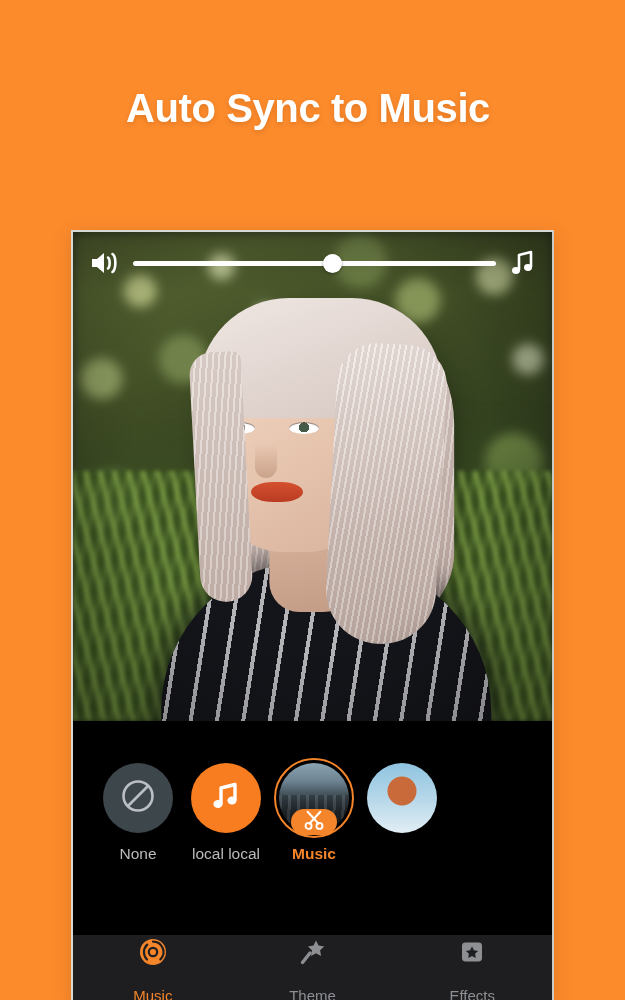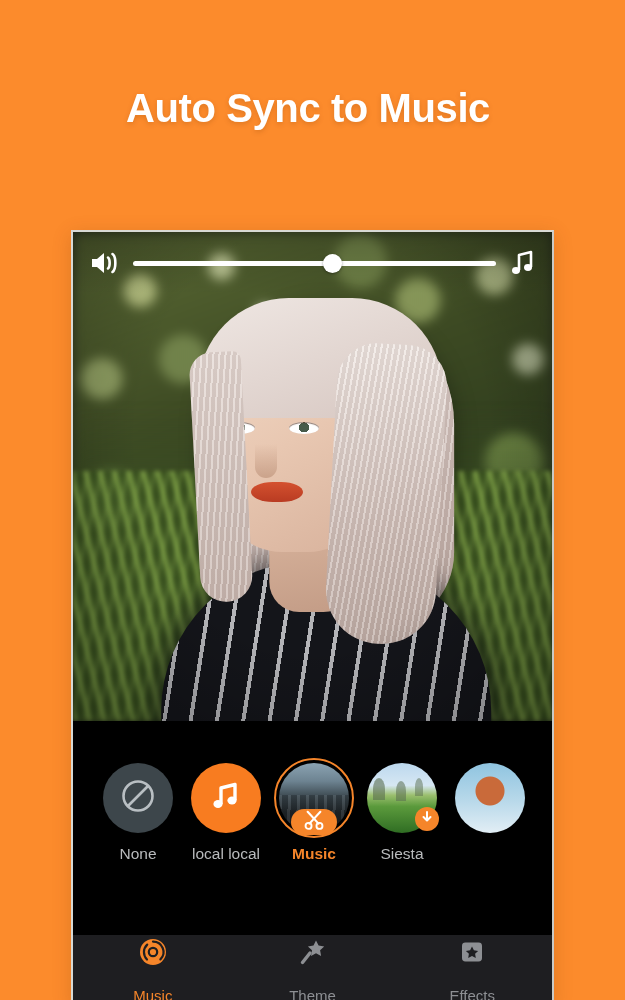--- a/index.html
+++ b/index.html
@@ -396,36 +396,20 @@
                 <line x1="19" y1="2" x2="7" y2="15" stroke="#fff" stroke-width="2.3" stroke-linecap="round"></line>
                 <circle cx="6" cy="17.5" r="3.3" stroke="#fff" stroke-width="2.1" fill="none"></circle>
                 <circle cx="18" cy="17.5" r="3.3" stroke="#fff" stroke-width="2.1" fill="none"></circle>
               </svg>
             </span>
           </div>
         </div>
         <div class="track-label sel">Music</div>
       </div>
 
-      <div class="track-item">
-        <div class="thumb-wrap">
-          <div class="thumb">
-            <div class="art-siesta"></div>
-          </div>
-          <div class="badge dl">
-            <span>
-              <svg width="14" height="14" viewBox="0 0 14 14">
-                <line x1="7" y1="2" x2="7" y2="10" stroke="#fff" stroke-width="2" stroke-linecap="round"></line>
-                <path d="M3.5 7L7 10.5 10.5 7" stroke="#fff" stroke-width="2" fill="none" stroke-linecap="round" stroke-linejoin="round"></path>
-              </svg>
-            </span>
-          </div>
-        </div>
-        <div class="track-label">Siesta</div>
-      </div>
 
 
       <div class="track-item">
         <div class="thumb-wrap">
           <div class="thumb">
             <div class="art-balloon"></div>
           </div>
         </div>
 
       </div>

